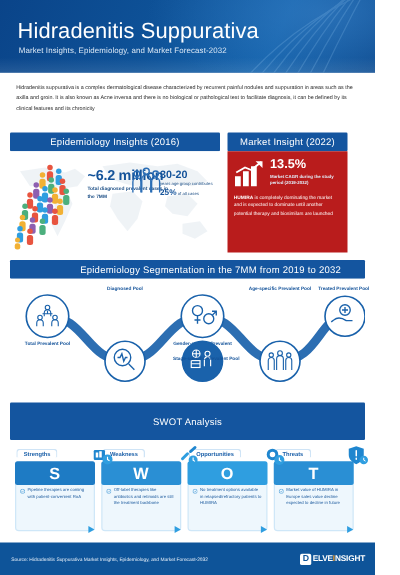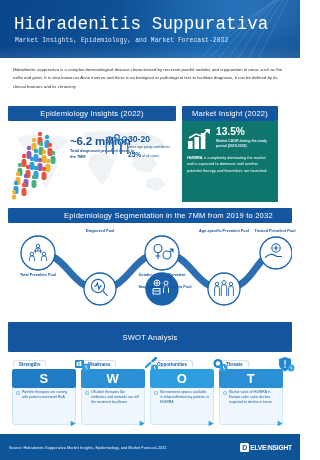--- a/index.html
+++ b/index.html
@@ -15,21 +15,20 @@
   
   .header {
     position: relative;
     width: 300px;
     height: 58px;
     background: #0b4a8f;
     background-image:
       radial-gradient(ellipse 200px 90px at 86% 18%, rgba(60,130,200,.55) 0%, rgba(11,74,143,0) 70%),
       linear-gradient(115deg, #0a4489 0%, #0e5298 42%, #1463ac 72%, #0c4a8e 100%);
     overflow: hidden;
-    font-family: Liberation Mono, monospace;
   }
   .hdr-swoosh { position: absolute; right: -40px; top: -62px; width: 190px; height: 180px; opacity: .50; }
   .hdr-fade { position:absolute; left:0; right:0; bottom:0; height:12px;
               background: linear-gradient(to bottom, rgba(10,68,137,0), rgba(255,255,255,.10)); }
   .title {
     position: absolute; left: 14px; top: 14px;
     font-size: 17.5px; font-weight: 400; color: #ffffff;
     letter-spacing: .1px; white-space: nowrap;
   }
   .subtitle {
@@ -68,21 +67,21 @@
 
   .epi-stat2 { position: absolute; left: 120px; top: 13px; width: 48px; }
   .big-num2 { font-size: 8.6px; font-weight: bold; color: #14539a; white-space: nowrap; }
   .sub-num2 { font-size: 3.4px; color: #1d4f86; line-height: 1.5; margin-top: 1px; }
   .pct { font-size: 6.6px; font-weight: bold; color: #14539a; }
 
   .people-cluster { position: absolute; left: 97px; top: 12px; width: 24px; height: 22px; }
   .crowd { position: absolute; left: 2px; top: 5px; width: 66px; height: 74px; }
 
   
-  .mkt-body { height: 81px; background: #0f766e; color: #fff; position: relative; padding: 6px 5px 4px 5px; }
+  .mkt-body { height: 81px; background: #b91c1c; color: #fff; position: relative; padding: 6px 5px 4px 5px; }
   .mkt-top { display: flex; align-items: flex-start; gap: 3px; }
   .mkt-chart { width: 26px; height: 22px; flex: none; margin-top: 1px; }
   .mkt-pct { font-size: 10.2px; font-weight: bold; color: #ffffff; line-height: 1; }
   .mkt-capt { font-size: 3.5px; color: #e3eefa; line-height: 1.45; margin-top: 2px; font-weight: bold; }
   .mkt-note { font-size: 3.9px; color: #ffffff; line-height: 1.62; margin-top: 5px; }
   .mkt-note b { font-weight: bold; }
 
   
   .seg-wrap { position: absolute; left: 8px; top: 208px; width: 284px; height: 108px; }
   .seg-wrap .bar { height: 15px; border-radius: 1px; padding-left: 37px; }
@@ -165,21 +164,21 @@
   <div class="hdr-fade"></div>
   <div class="title">Hidradenitis Suppurativa</div>
   <div class="subtitle">Market Insights, Epidemiology, and Market Forecast-2032</div>
 </div>
 
 <div class="intro">Hidradenitis suppurativa is a complex dermatological disease characterized by recurrent painful nodules and suppuration in areas such as the axilla and groin. It is also known as Acne inversa and there is no biological or pathological test to facilitate diagnosis, it can be defined by its clinical features and its chronicity</div>
 
 <div class="row-cards">
 
   <div class="card-epi">
-    <div class="bar">Epidemiology Insights (2022)</div>
+    <div class="bar">Epidemiology Insights (2016)</div>
     <div class="epi-body">
 
       <svg class="worldmap" viewBox="0 0 168 81">
         <g fill="#9fb6cc">
           <path d="M8,16 L28,13 L44,17 L52,14 L60,20 L54,28 L42,30 L30,27 L16,28 Z"></path>
           <path d="M34,34 L46,33 L50,42 L44,56 L38,68 L33,58 L36,46 Z"></path>
           <path d="M74,12 L96,9 L118,12 L134,10 L150,16 L158,24 L146,28 L126,26 L108,30 L92,26 L80,22 Z"></path>
           <path d="M82,34 L98,32 L106,40 L102,54 L94,64 L86,54 L80,44 Z"></path>
           <path d="M126,36 L142,34 L150,42 L142,52 L130,50 L124,44 Z"></path>
           <path d="M138,58 L152,56 L158,64 L148,70 L138,66 Z"></path>

